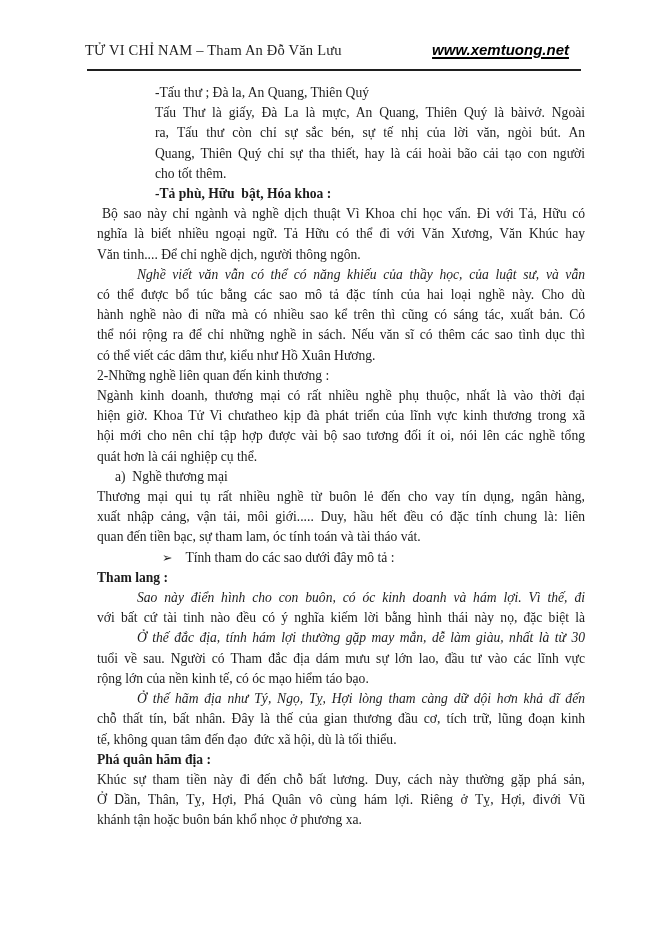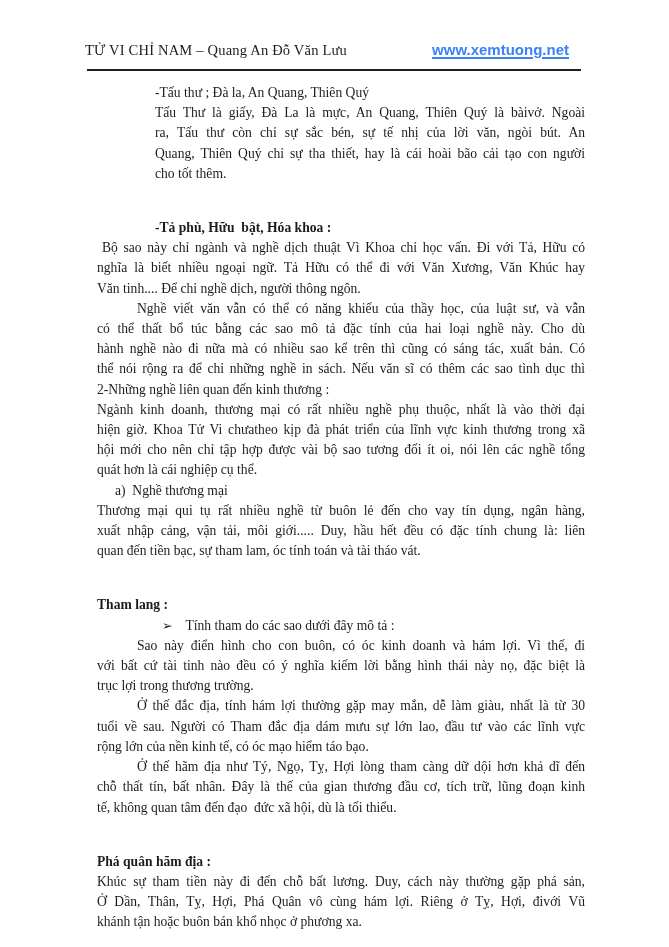--- a/index.html
+++ b/index.html
@@ -50,69 +50,69 @@
   }
   .line {
     min-height: 20.2px;
     white-space: pre-wrap;
   }
   .j {
     white-space: normal;
     text-align: justify;
     text-align-last: justify;
   }
-  .b { font-weight: bold; margin-top: 34px; }
+  .b { font-weight: bold; }
   .ind-quote      { margin-left: 58px; }
-  .ind-firstline  { text-indent: 40px; }
+  .ind-firstline  { text-indent: 40px; font-style: italic; }
   .ind-item       { margin-left: 18px; }
   .ind-bullet     { margin-left: 65px; }
   .ind-smallspace { text-indent: 5px; }
   .bullet-glyph {
     display: inline-block;
     margin-right: 13px;
     font-size: 12.5px;
   }
 </style>
 </head>
 <body>
 
 <div class="page" style="color: rgb(28, 28, 28);">
   <div class="header">
-    <div class="title">TỬ VI CHỈ NAM – Quang An Đỗ Văn Lưu</div>
-    <a class="weblink" href="#" style="color: #3b82f6;">www.xemtuong.net</a>
+    <div class="title">TỬ VI CHỈ NAM – Tham An Đỗ Văn Lưu</div>
+    <a class="weblink" href="#" style="color: #000000; font-style: italic;">www.xemtuong.net</a>
   </div>
   <div class="rule"></div>
   <div class="docbody">
       <div class="line ind-quote">-Tấu thư ; Đà la, An Quang, Thiên Quý</div>
       <div class="line j ind-quote">Tấu Thư là giấy, Đà La là mực, An Quang, Thiên Quý là bàivở. Ngoài</div>
       <div class="line j ind-quote">ra, Tấu thư còn chỉ sự sắc bén, sự tế nhị của lời văn, ngòi bút. An</div>
       <div class="line j ind-quote">Quang, Thiên Quý chỉ sự tha thiết, hay là cái hoài bão cải tạo con người</div>
       <div class="line ind-quote">cho tốt thêm.</div>
       <div class="line b ind-quote">-Tả phù, Hữu  bật, Hóa khoa :</div>
       <div class="line j ind-smallspace">Bộ sao này chỉ ngành và nghề dịch thuật Vì Khoa chỉ học vấn. Đi với Tả, Hữu có</div>
       <div class="line j">nghĩa là biết nhiều ngoại ngữ. Tả Hữu có thể đi với Văn Xương, Văn Khúc hay</div>
       <div class="line">Văn tinh.... Để chỉ nghề dịch, người thông ngôn.</div>
       <div class="line j ind-firstline">Nghề viết văn vẫn có thể có năng khiếu của thầy học, của luật sư, và vẫn</div>
-      <div class="line j">có thể thất bổ túc bằng các sao mô tả đặc tính của hai loại nghề này. Cho dù</div>
+      <div class="line j">có thể được bổ túc bằng các sao mô tả đặc tính của hai loại nghề này. Cho dù</div>
       <div class="line j">hành nghề nào đi nữa mà có nhiều sao kể trên thì cũng có sáng tác, xuất bản. Có</div>
       <div class="line j">thể nói rộng ra để chỉ những nghề in sách. Nếu văn sĩ có thêm các sao tình dục thì</div>
+      <div class="line">có thể viết các dâm thư, kiểu như Hồ Xuân Hương.</div>
       <div class="line">2-Những nghề liên quan đến kinh thương :</div>
       <div class="line j">Ngành kinh doanh, thương mại có rất nhiều nghề phụ thuộc, nhất là vào thời đại</div>
       <div class="line j">hiện giờ. Khoa Tử Vi chưatheo kịp đà phát triển của lĩnh vực kinh thương trong xã</div>
       <div class="line j">hội mới cho nên chỉ tập hợp được vài bộ sao tương đối ít oi, nói lên các nghề tổng</div>
       <div class="line">quát hơn là cái nghiệp cụ thể.</div>
       <div class="line ind-item">a)  Nghề thương mại</div>
       <div class="line j">Thương mại qui tụ rất nhiều nghề từ buôn lẻ đến cho vay tín dụng, ngân hàng,</div>
       <div class="line j">xuất nhập cảng, vận tải, môi giới..... Duy, hầu hết đều có đặc tính chung là: liên</div>
       <div class="line">quan đến tiền bạc, sự tham lam, óc tính toán và tài tháo vát.</div>
+      <div class="line ind-bullet"><span class="bullet-glyph">➢</span><span>Tính tham do các sao dưới đây mô tả :</span></div>
       <div class="line b">Tham lang :</div>
-      <div class="line ind-bullet"><span class="bullet-glyph">➢</span><span>Tính tham do các sao dưới đây mô tả :</span></div>
       <div class="line j ind-firstline">Sao này điển hình cho con buôn, có óc kinh doanh và hám lợi. Vì thế, đi</div>
       <div class="line j">với bất cứ tài tinh nào đều có ý nghĩa kiếm lời bằng hình thái này nọ, đặc biệt là</div>
-      <div class="line">trục lợi trong thương trường.</div>
       <div class="line j ind-firstline">Ở thế đắc địa, tính hám lợi thường gặp may mắn, dễ làm giàu, nhất là từ 30</div>
       <div class="line j">tuổi về sau. Người có Tham đắc địa dám mưu sự lớn lao, đầu tư vào các lĩnh vực</div>
       <div class="line">rộng lớn của nền kinh tế, có óc mạo hiểm táo bạo.</div>
       <div class="line j ind-firstline">Ở thế hãm địa như Tý, Ngọ, Tỵ, Hợi lòng tham càng dữ dội hơn khả dĩ đến</div>
       <div class="line j">chỗ thất tín, bất nhân. Đây là thế của gian thương đầu cơ, tích trữ, lũng đoạn kinh</div>
       <div class="line">tế, không quan tâm đến đạo  đức xã hội, dù là tối thiểu.</div>
       <div class="line b">Phá quân hãm địa :</div>
       <div class="line j">Khúc sự tham tiền này đi đến chỗ bất lương. Duy, cách này thường gặp phá sản,</div>
       <div class="line j">Ở Dần, Thân, Tỵ, Hợi, Phá Quân vô cùng hám lợi. Riêng ở Tỵ, Hợi, đivới Vũ</div>
       <div class="line">khánh tận hoặc buôn bán khổ nhọc ở phương xa.</div>

